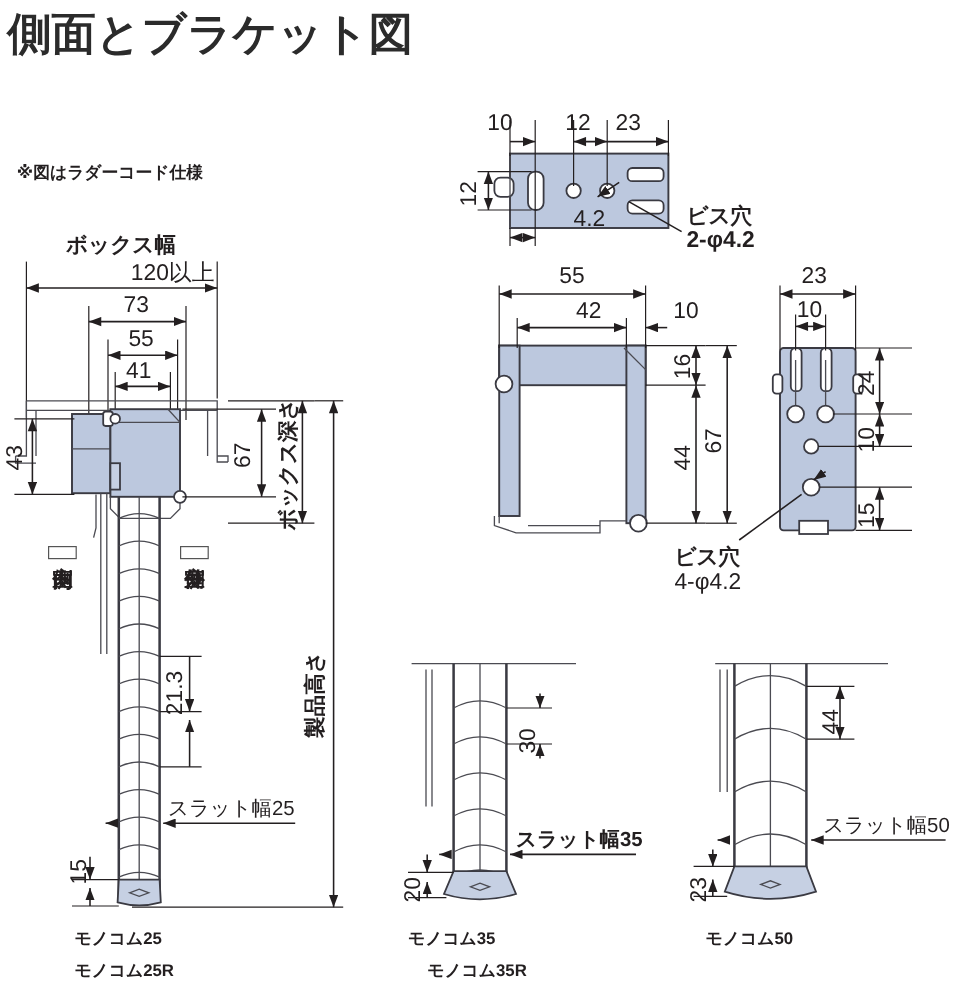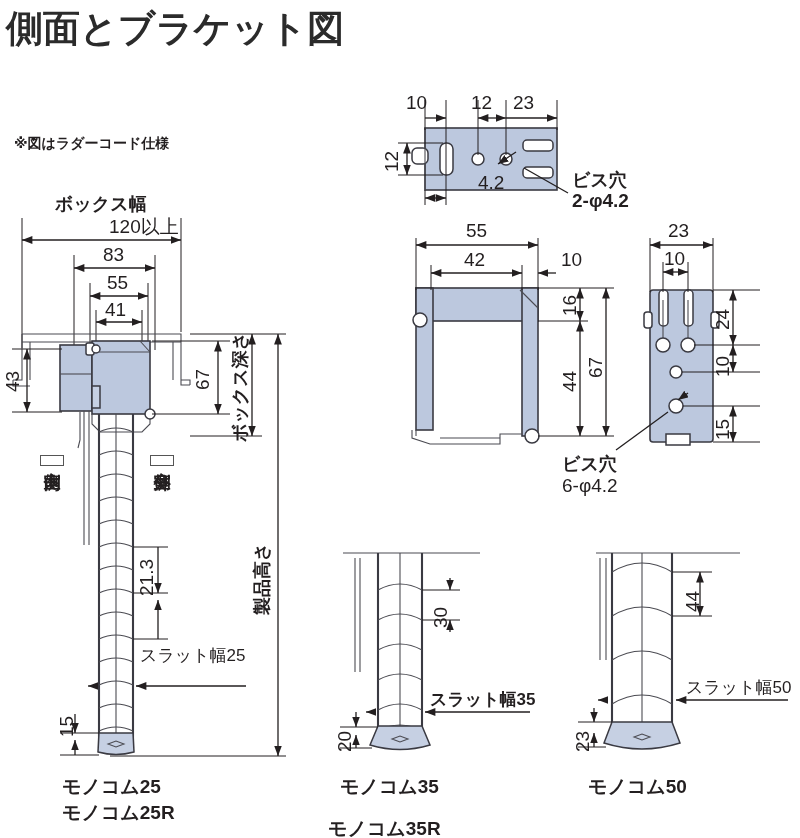--- a/index.html
+++ b/index.html
@@ -5,21 +5,21 @@
   html,body{margin:0;padding:0;background:#ffffff;}
   body{width:800px;height:838px;position:relative;overflow:hidden;
        font-family:"Liberation Sans","DejaVu Sans",sans-serif;color:#231f20;}
   .abs{position:absolute;}
   #page-title{left:6px;top:4px;font-size:37px;font-weight:700;letter-spacing:0px;color:#2b2b2b;white-space:nowrap;}
   #note{left:14px;top:135px;font-size:14px;font-weight:700;white-space:nowrap;color:#231f20;}
   .dim{font-size:19px;color:#231f20;white-space:nowrap;font-weight:400;}
   .dim.small{font-size:17px;}
   .dim.jp{font-size:18px;font-weight:700;}
   .rot90{transform:rotate(-90deg);transform-origin:left top;}
-  .model{font-size:19px;font-weight:700;white-space:nowrap;color:#231f20;}
+  .model{font-size:14px;font-weight:700;white-space:nowrap;color:#231f20;}
   .sideLbl{border:1.5px solid #555;padding:3px 2px;font-size:17px;font-weight:700;
            writing-mode:vertical-rl;text-orientation:upright;line-height:1.05;letter-spacing:1px;
            background:#fff;color:#231f20;}
   svg{position:absolute;left:0;top:0;overflow:visible;}
   .ln{stroke:#231f20;stroke-width:1.3;fill:none;}
   .lnT{stroke:#4b4b52;stroke-width:1.1;fill:none;}
   .lnThick{stroke:#3a3a42;stroke-width:2.1;fill:none;}
   .fillB{fill:#bcc8de;stroke:#3a3a42;stroke-width:1.6;}
   .fillB2{fill:#c6d0e3;stroke:#3a3a42;stroke-width:1.5;}
   .fillW{fill:#ffffff;stroke:#3a3a42;stroke-width:1.5;}
@@ -317,61 +317,61 @@
   <g>
     <line class="thin" x1="578" y1="722" x2="612" y2="722"></line>
     <line class="thin" x1="578" y1="747" x2="606" y2="747"></line>
     <line class="ln" x1="594" y1="708" x2="594" y2="722" marker-end="url(#ar)"></line>
     <line class="ln" x1="594" y1="747" x2="594" y2="733" marker-end="url(#ar)"></line>
   </g>
 </svg>
 
 <div class="abs dim jp" style="left:55px;top:192px;">ボックス幅</div>
 <div class="abs dim" style="left:62px;top:214px;margin-left:47px;">120以上</div>
-<div class="abs dim" style="left:103px;top:244px;">83</div>
+<div class="abs dim" style="left:103px;top:244px;">73</div>
 <div class="abs dim" style="left:107px;top:272px;">55</div>
 <div class="abs dim" style="left:105px;top:299px;">41</div>
 <div class="abs dim rot90" style="left:2px;top:392px;">43</div>
 <div class="abs dim rot90" style="left:192px;top:390px;">67</div>
 <div class="abs dim jp rot90" style="left:228px;top:442px;">ボックス深さ</div>
 <div class="abs dim jp rot90" style="left:250px;top:615px;">製品高さ</div>
 <div class="abs sideLbl" style="left:40px;top:455px;">室内側</div>
 <div class="abs sideLbl" style="left:150px;top:455px;">室外側</div>
 <div class="abs dim rot90" style="left:136px;top:596px;">21.3</div>
-<div class="abs dim small" style="left:140px;top:644px;">スラット幅25</div>
+<div class="abs dim small" style="left:140px;top:662px;">スラット幅25</div>
 <div class="abs dim rot90" style="left:56px;top:737px;">15</div>
 
 <div class="abs dim" style="left:406px;top:92px;">10</div>
 <div class="abs dim" style="left:471px;top:92px;">12</div>
 <div class="abs dim" style="left:513px;top:92px;">23</div>
 <div class="abs dim rot90" style="left:381px;top:172px;">12</div>
 <div class="abs dim" style="left:447px;top:172px;margin-left:31px;">4.2</div>
 <div class="abs dim jp" style="left:572px;top:168px;">ビス穴</div>
 <div class="abs dim" style="left:572px;top:190px;font-weight:bold;">2-φ4.2</div>
 
 <div class="abs dim" style="left:466px;top:220px;">55</div>
-<div class="abs dim" style="left:464px;top:249px;">42</div>
+<div class="abs dim" style="left:480px;top:249px;">42</div>
 <div class="abs dim" style="left:561px;top:249px;">10</div>
 <div class="abs dim rot90" style="left:559px;top:316px;">16</div>
 <div class="abs dim rot90" style="left:559px;top:392px;">44</div>
 <div class="abs dim rot90" style="left:585px;top:378px;">67</div>
 
 <div class="abs dim" style="left:668px;top:220px;">23</div>
 <div class="abs dim" style="left:664px;top:248px;">10</div>
 <div class="abs dim rot90" style="left:712px;top:330px;">24</div>
 <div class="abs dim rot90" style="left:712px;top:377px;">10</div>
 <div class="abs dim rot90" style="left:712px;top:440px;">15</div>
 <div class="abs dim jp" style="left:562px;top:452px;">ビス穴</div>
-<div class="abs dim" style="left:562px;top:475px;">6-φ4.2</div>
+<div class="abs dim" style="left:562px;top:475px;">4-φ4.2</div>
 
 <div class="abs dim rot90" style="left:430px;top:628px;">30</div>
 <div class="abs dim small" style="left:430px;top:688px;font-weight:bold;">スラット幅35</div>
 <div class="abs dim rot90" style="left:334px;top:752px;">20</div>
 
 <div class="abs dim rot90" style="left:682px;top:612px;">44</div>
 <div class="abs dim small" style="left:686px;top:676px;">スラット幅50</div>
 <div class="abs dim rot90" style="left:572px;top:752px;">23</div>
 
 <div class="abs model" style="left:62px;top:774px;">モノコム25</div>
 <div class="abs model" style="left:62px;top:800px;">モノコム25R</div>
 <div class="abs model" style="left:340px;top:774px;">モノコム35</div>
-<div class="abs model" style="left:328px;top:800px;margin-top:16px;">モノコム35R</div>
+<div class="abs model" style="left:356px;top:800px;">モノコム35R</div>
 <div class="abs model" style="left:588px;top:774px;">モノコム50</div>
 
 </body></html>

